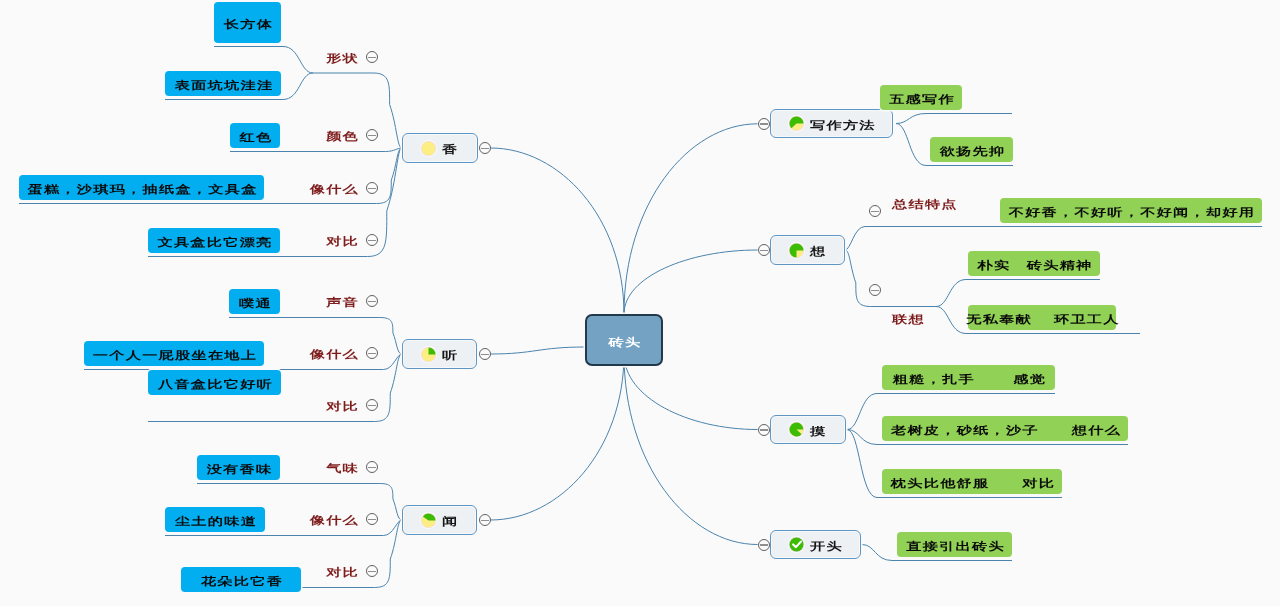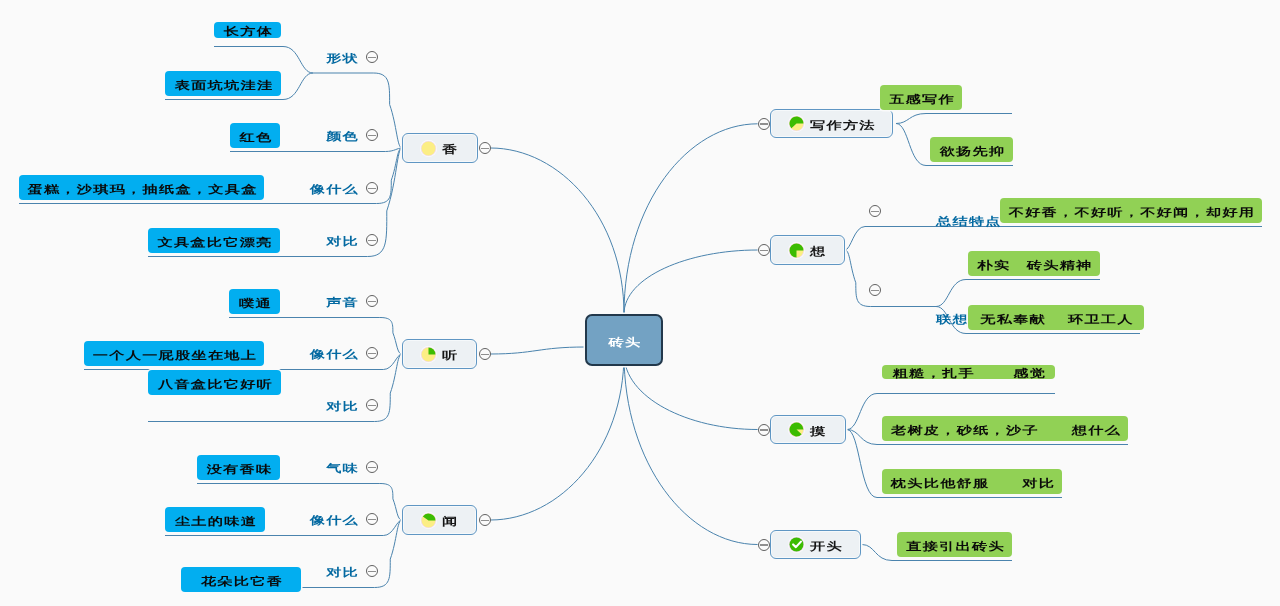--- a/index.html
+++ b/index.html
@@ -11,21 +11,21 @@
   #wires{position:absolute;left:0;top:0;width:1280px;height:606px;pointer-events:none;}
   .node{position:absolute;box-sizing:border-box;display:flex;align-items:center;transform:translateZ(0);
         font-size:15.2px;letter-spacing:1.25px;font-weight:bold;white-space:pre;}
   .node span{display:inline-block;transform:scaleY(0.72);position:relative;top:2px;}
   .central{background:#73a2c3;border:2.6px solid #22384b;border-radius:7px;color:#fff;
     justify-content:center;box-shadow:0 0 0 1.5px #fafafa;}
   .central span{margin-left:2px;}
   .l2{background:#edf1f4;border:1.7px solid #5f96c3;border-radius:6px;color:#141414;
     padding-left:17px;box-shadow:0 0 0 1.5px #fafafa, inset 0 0 0 1px #f6f9fb;}
   .l2 .lbl{white-space:nowrap;line-height:1;margin-left:5px;}
-  .l3{color:#0369a1;white-space:nowrap;line-height:1;padding-left:44px;}
+  .l3{color:#7f1d1d;white-space:nowrap;line-height:1;}
   .leaf{border-radius:4px;color:#0a0a0a;white-space:nowrap;justify-content:center;line-height:1;
     box-shadow:0 0 0 1.5px #fafafa;}
   .leaf span{margin-left:2px;}
   .leaf.blue{background:#02aef0;}
   .leaf.green{background:#91d155;}
   .collapse{position:absolute;width:12px;height:12px;box-sizing:border-box;border:1px solid #606060;
     border-radius:50%;background:#fbfbfb;}
   .collapse::after{content:"";position:absolute;left:1px;top:4.5px;width:8px;height:1.5px;background:#8f8f8f;}
   .picon{width:17px;height:17px;flex:0 0 17px;display:block;}
 </style>
@@ -78,21 +78,21 @@
       <div class="node l2" style="left: 402px; top: 133px; width: 76px; height: 30px;"><svg viewBox="0 0 20 20" class="picon">
           <circle cx="10" cy="10" r="10" fill="#fdfdfd"></circle>
           <circle cx="10" cy="10" r="9.2" fill="#f0def0"></circle>
           <circle cx="10" cy="10" r="8.2" fill="#fcee85"></circle>
         </svg><span class="lbl">香</span></div>
       <div class="collapse" style="left: 478.5px; top: 142px;"></div>
       <div class="node l3" style="left: 0px; top: 47px; width: 359px; height: 20px; justify-content: flex-end;">
         <span>形状</span>
       </div>
       <div class="collapse" style="left: 366px; top: 51px;"></div>
-      <div class="node leaf blue" style="left: 214px; top: 22px; width: 67px; height: 16px;">
+      <div class="node leaf blue" style="left: 214px; top: 2px; width: 67px; height: 41px;">
         <span>长方体</span>
       </div>
       <div class="node leaf blue" style="left: 165px; top: 71px; width: 116px; height: 25px; align-items: center;">
         <span>表面坑坑洼洼</span>
       </div>
       <div class="node l3" style="left: 0px; top: 125px; width: 359px; height: 20px; justify-content: flex-end;">
         <span>颜色</span>
       </div>
       <div class="collapse" style="left: 366px; top: 129px;"></div>
       <div class="node leaf blue" style="left: 230px; top: 123px; width: 50px; height: 25px;">
@@ -181,45 +181,45 @@
       <div class="node leaf green" style="left: 930px; top: 137px; width: 83px; height: 25px;">
         <span>欲扬先抑</span>
       </div>
       <div class="node l2" style="left: 770px; top: 235px; width: 75px; height: 30px;"><svg viewBox="0 0 20 20" class="picon">
           <circle cx="10" cy="10" r="10" fill="#fdfdfd"></circle>
           <circle cx="10" cy="10" r="9.2" fill="#f0def0"></circle>
           <circle cx="10" cy="10" r="8.2" fill="#fcee85"></circle>
           <path d="M10,10 L18.20,10.00 A8.2,8.2 0 1 0 10.00,18.20 Z" fill="#3cbc02"></path>
         </svg><span class="lbl">想</span></div>
       <div class="collapse" style="left: 757.6px; top: 244px;"></div>
-      <div class="node l3" style="left: 892px; top: 210px; height: 20px;">
+      <div class="node l3" style="left: 892px; top: 193px; height: 20px;">
         <span>总结特点</span>
       </div>
       <div class="collapse" style="left: 869px; top: 205px;"></div>
       <div class="node leaf green" style="left: 1000px; top: 198px; width: 262px; height: 25px;">
         <span>不好香，不好听，不好闻，却好用</span>
       </div>
       <div class="node l3" style="left: 892px; top: 280px; height: 20px; margin-top: 28px;">
         <span>联想</span>
       </div>
       <div class="collapse" style="left: 869px; top: 284px;"></div>
       <div class="node leaf green" style="left: 968px; top: 251px; width: 132px; height: 25px;">
         <span>朴实　砖头精神</span>
       </div>
-      <div class="node leaf green" style="left: 968px; top: 305px; width: 176px; height: 25px;">
+      <div class="node leaf green" style="left: 968px; top: 305px; width: 148px; height: 25px;">
         <span>无私奉献　 环卫工人</span>
       </div>
       <div class="node l2" style="left: 770px; top: 415px; width: 76px; height: 29px;"><svg viewBox="0 0 20 20" class="picon">
           <circle cx="10" cy="10" r="10" fill="#fdfdfd"></circle>
           <circle cx="10" cy="10" r="9.2" fill="#f0def0"></circle>
           <circle cx="10" cy="10" r="8.2" fill="#fcee85"></circle>
           <path d="M10,10 L18.20,10.00 A8.2,8.2 0 1 0 15.98,15.61 Z" fill="#3cbc02"></path>
         </svg><span class="lbl">摸</span></div>
       <div class="collapse" style="left: 757.6px; top: 423.5px;"></div>
-      <div class="node leaf green" style="left: 882px; top: 365px; width: 173px; height: 14px;">
+      <div class="node leaf green" style="left: 882px; top: 365px; width: 173px; height: 25px;">
         <span>粗糙，扎手　　 感觉</span>
       </div>
       <div class="node leaf green" style="left: 882px; top: 416px; width: 246px; height: 25px;">
         <span>老树皮，砂纸，沙子　　想什么</span>
       </div>
       <div class="node leaf green" style="left: 882px; top: 469px; width: 180px; height: 25px;">
         <span>枕头比他舒服　　对比</span>
       </div>
       <div class="node l2" style="left: 770px; top: 530px; width: 91px; height: 29px;"><svg viewBox="0 0 20 20" class="picon">
           <circle cx="10" cy="10" r="10" fill="#fdfdfd"></circle>

